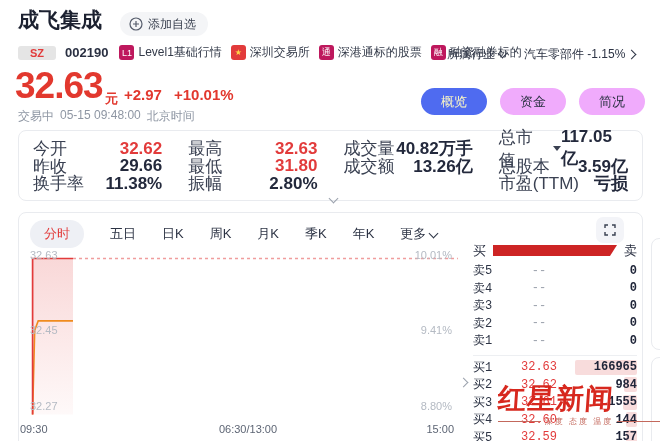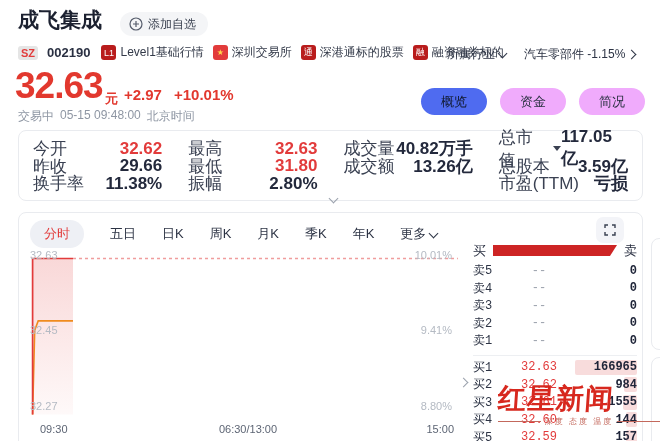--- a/index.html
+++ b/index.html
@@ -4,40 +4,40 @@
 <style>
   html,body{margin:0;padding:0;background:#fff;}
   .screen{position:relative;width:660px;height:441px;background:#fff;overflow:hidden;
           font-family:"Liberation Sans",sans-serif;color:#22283a;}
 
   
   .title{position:absolute;left:18px;top:6px;font-size:21px;font-weight:700;color:#1c2130;}
   .add-btn{position:absolute;left:120px;top:12px;height:24px;border-radius:13px;background:#f4f5f7;
            display:flex;align-items:center;gap:5px;padding:0 12px 0 9px;font-size:12px;color:#39404f;cursor:pointer;}
   .tags{position:absolute;left:18px;top:44px;display:flex;align-items:center;gap:9px;font-size:12px;white-space:nowrap;}
-  .szb{background:#e5e5e5;color:#e23b3b;font-size:11px;font-weight:700;padding:1px 3px;border-radius:3px;text-align:right;}
+  .szb{background:#e5e5e5;color:#e23b3b;font-size:11px;font-weight:700;padding:1px 12px;border-radius:3px;text-align:right;}
   .code{font-size:13px;font-weight:700;color:#2a3042;margin-right:2px;}
   .tag{display:flex;align-items:center;gap:4px;color:#333a49;}
-  .tico{width:15px;height:15px;border-radius:3px;background:#b91c1c;color:#fff;font-size:9px;
+  .tico{width:15px;height:15px;border-radius:3px;background:#be185d;color:#fff;font-size:9px;
         display:flex;align-items:center;justify-content:center;flex:none;}
   .tico.red{background:#e23b3b;color:#ffd54a;font-size:8px;}
   .industry{position:absolute;left:447px;top:46px;display:flex;align-items:center;gap:18px;font-size:12px;color:#2c3344;}
   .chev{display:inline-block;width:6px;height:6px;border-right:1.3px solid currentColor;border-bottom:1.3px solid currentColor;}
   .chev.down{transform:rotate(45deg);margin-left:4px;margin-bottom:2px;}
   .chev.right{transform:rotate(-45deg);margin-left:3px;}
   .ind-sel,.ind-link{display:flex;align-items:center;cursor:pointer;}
 
   
   .price-big{position:absolute;left:15px;top:66px;font-size:37px;line-height:40px;font-weight:700;color:#e2382e;letter-spacing:-1px;}
   .price-unit{position:absolute;left:105px;top:90px;font-size:13px;font-weight:700;color:#e2382e;}
   .price-delta{position:absolute;left:124px;top:86px;display:flex;gap:12px;font-size:15px;font-weight:700;color:#e2382e;}
   .vbtns{position:absolute;right:15px;top:88px;display:flex;gap:13px;}
   .vbtn{height:27px;padding:0 20px;border-radius:14px;background:#f0abfc;color:#2c3344;font-size:13px;
         display:flex;align-items:center;cursor:pointer;}
-  .vbtn.active{background:#4f6bf0;color:#0f172a;text-align:right;}
+  .vbtn.active{background:#4f6bf0;color:#fef9c3;text-align:right;}
   .status{position:absolute;left:18px;top:108px;font-size:12px;color:#8e96a3;display:flex;gap:6px;}
 
   
   .stats-card{position:absolute;left:18px;top:130px;width:625px;height:71px;border:1px solid #e9ebef;border-radius:8px;
               box-sizing:border-box;display:grid;grid-template-columns:repeat(4,1fr);column-gap:26px;padding:9px 14px;}
   .srow{display:flex;justify-content:space-between;align-items:center;height:17.5px;font-size:17px;}
   .slab{color:#3a4152;display:flex;align-items:center;}
   .sval{font-weight:700;color:#23293c;}
   .sval.red{color:#e23b3b;}
   .caret-dn{width:0;height:0;border-left:4px solid transparent;border-right:4px solid transparent;
@@ -236,21 +236,21 @@
       <line x1="45.0" y1="1.5" x2="429.9" y2="1.5" stroke="rgba(226,59,59,0.5)" stroke-width="1.3" stroke-dasharray="3 3"></line>
       <polyline points="4.6,157.5 6.7,73.3 10.2,63.9 45.0,63.9" fill="none" stroke="#f08b1e" stroke-width="1.6"></polyline>
       <polyline points="4.6,157.5 4.6,1.5 45.0,1.5" fill="none" stroke="#e23b3b" stroke-width="1.7"></polyline>
     </svg>
   <span class="yl" style="left:30px;top:249px;">32.63</span>
   <span class="yl" style="left:30px;top:324px;">32.45</span>
   <span class="yl" style="left:30px;top:400px;">32.27</span>
   <span class="yr" style="right:208px;top:249px;">10.01%</span>
   <span class="yr" style="right:208px;top:324px;">9.41%</span>
   <span class="yr" style="right:208px;top:400px;">8.80%</span>
-  <span class="xl" style="left:40px;">09:30</span>
+  <span class="xl" style="left:20px;">09:30</span>
   <span class="xl" style="left:200px;width:96px;text-align:center;">06:30/13:00</span>
   <span class="xl" style="right:206px;">15:00</span>
   <i class="chev right ob-chev"></i>
 
   <div class="ob">
     <div class="ob-head">
       <span>买</span>
       <span class="ob-bar"></span>
       <span>卖</span>
     </div>

